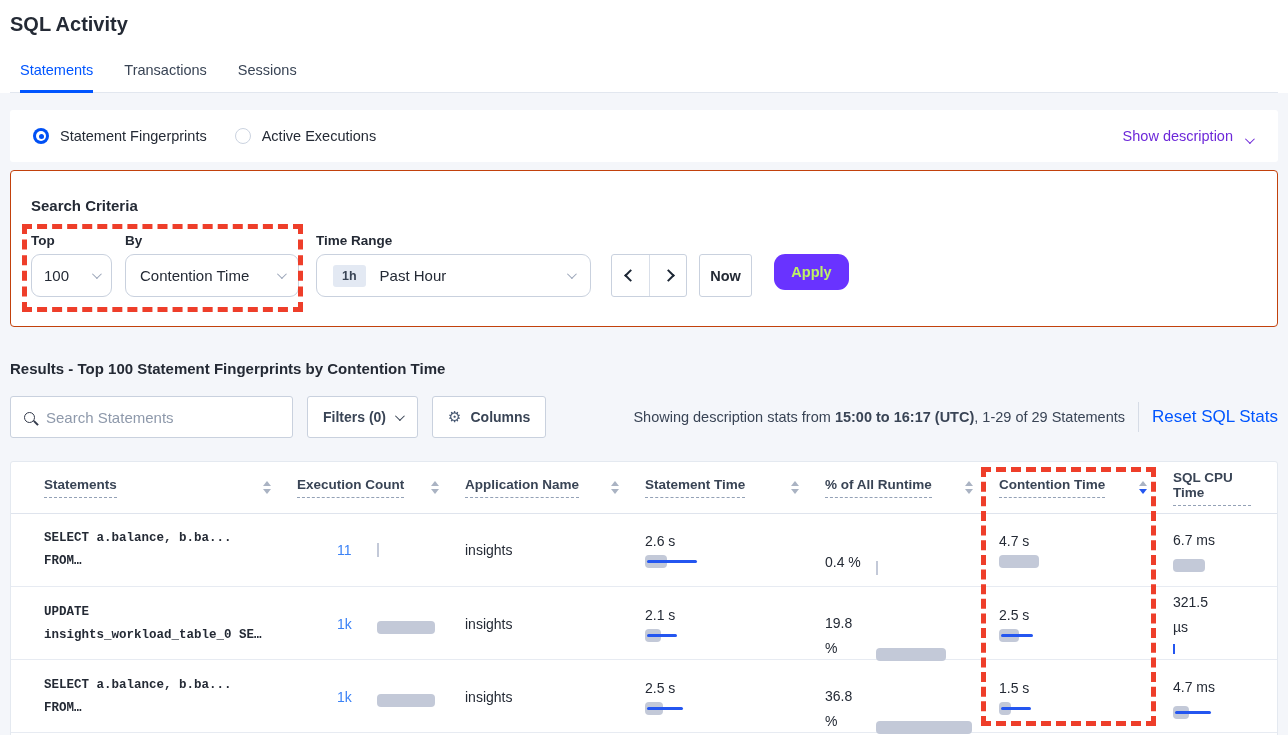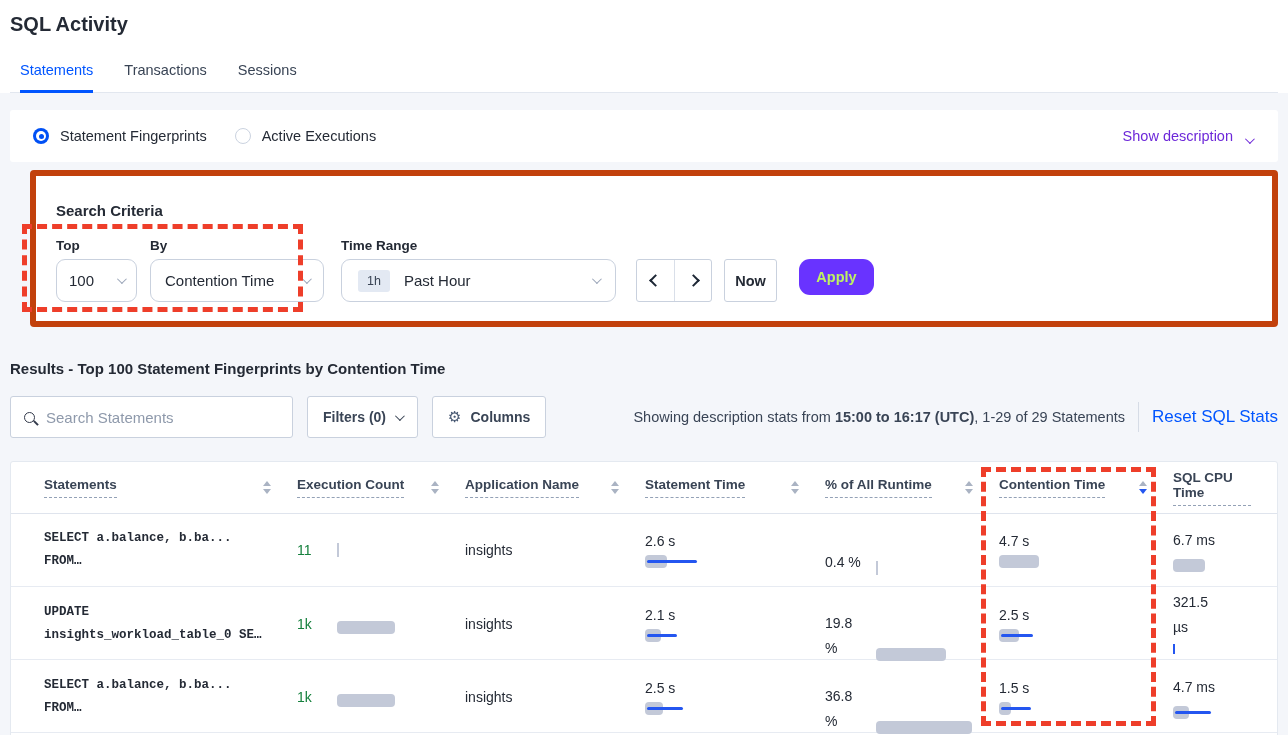--- a/index.html
+++ b/index.html
@@ -24,28 +24,28 @@
   .radio-on { position:relative; width:16px; height:16px; border-radius:50%; background:#0050f5; flex:none; }
   .radio-on::after { content:""; position:absolute; inset:3px; border-radius:50%; background:#fff; }
   .radio-on::before { content:""; position:absolute; inset:5.5px; border-radius:50%; background:#0050f5; z-index:1; }
   .radio-off { width:16px; height:16px; border-radius:50%; border:1.5px solid #cbd3e0; background:#fff; flex:none; }
   .show-desc { margin-left:auto; display:flex; align-items:flex-end; gap:12px; font-size:14.5px; color:#6d28d9; cursor:pointer; }
 
   .chev { display:inline-block; width:7px; height:7px; border-right:1.8px solid currentColor; border-bottom:1.8px solid currentColor; transform:rotate(45deg) translateY(-2px); }
   .chev-gray { color:#9aa5b8; }
 
   
-  .card { background:#fff; border:6px solid #c2410c; border-radius:4px;margin-left:20px; }
+  .card { background:#fff; border:1px solid #c2410c; border-radius:4px; }
   .criteria-card { position:relative; height:157px; margin-top:8px; }
   .criteria-title { position:absolute; left:20px; top:26px; font-size:15px; font-weight:700; color:#242a35; }
   .field-label { position:absolute; font-size:13.5px; font-weight:700; color:#242a35; }
   .select { position:absolute; height:43px; border:1px solid #c9d1de; border-radius:9px; background:#fff;
             display:flex; align-items:center; font-size:15px; color:#242a35; cursor:pointer; }
   .select .val { flex:1; }
-  .tr-badge { background:#e3e9f3; border-radius:3px; font-size:12.5px; font-weight:400; color:#394455; padding:4px 9px; margin-right:14px; }
+  .tr-badge { background:#e3e9f3; border-radius:3px; font-size:12.5px; font-weight:700; color:#394455; padding:4px 9px; margin-right:14px; }
   .btn-group { position:absolute; display:flex; border:1px solid #c9d1de; border-radius:3px; background:#fff; height:43px; }
   .nav-btn { width:37px; display:flex; align-items:center; justify-content:center; cursor:pointer; }
   .nav-btn + .nav-btn { border-left:1px solid #d9dfe9; }
   .chev-left  { width:9px; height:9px; border-left:2.6px solid #1c2634; border-bottom:2.6px solid #1c2634; transform:rotate(45deg); }
   .chev-right { width:9px; height:9px; border-left:2.6px solid #1c2634; border-bottom:2.6px solid #1c2634; transform:rotate(-135deg); }
   .now-btn { position:absolute; height:43px; border:1px solid #c9d1de; border-radius:3px; background:#fff;
              font-size:14.5px; font-weight:600; color:#242a35; display:flex; align-items:center; justify-content:center; cursor:pointer; }
   .apply-btn { position:absolute; height:36px; border:none; border-radius:11px; background:#6933ff; color:#bef264;
                font-size:14.5px; font-weight:600; display:flex; align-items:center; justify-content:center; cursor:pointer; font-family:"Liberation Sans",sans-serif; }
 
@@ -72,21 +72,21 @@
   .th { display:flex; align-items:center; justify-content:space-between; padding-right:26px; cursor:pointer; }
   .th-label { font-size:13.5px; font-weight:700; color:#394455; border-bottom:1.5px dashed #93a1b6; padding-bottom:5px; }
   .sorters { display:flex; flex-direction:column; gap:2.5px; }
   .car-up { width:0; height:0; border-left:4.5px solid transparent; border-right:4.5px solid transparent; border-bottom:5.5px solid #aab3c3; }
   .car-down { width:0; height:0; border-left:4.5px solid transparent; border-right:4.5px solid transparent; border-top:5.5px solid #aab3c3; }
   .car-active { border-top-color:#2456f0; }
   .t-body .t-row { height:73px; border-bottom:1px solid #e7ebf2; }
   .sql-cell { font-family:"Liberation Mono","DejaVu Sans Mono",monospace; font-size:12.5px; line-height:23px; color:#242a35; font-weight:600; cursor:pointer; }
   .cell-text { font-size:14px; color:#242a35; }
   .exec-cell { display:flex; align-items:center; }
-  .exec-num { width:40px; font-size:14px; color:#15803d; }
+  .exec-num { width:40px; font-size:14px; color:#3b82f6;margin-left:40px; }
   .stack .val { font-size:14px; color:#242a35; }
   .bar-wrap { position:relative; height:13px; margin-top:6px; }
   .bar-gray { position:absolute; left:0; top:0; height:13px; border-radius:4px; background:#c3c9d8; }
   .bar-blue { position:absolute; left:2px; top:5px; height:3px; border-radius:2px; background:#2456f0; }
   .tick { display:inline-block; width:2px; height:14px; background:#c3c9d8; }
   .tick.blue { background:#2456f0; height:10px; width:2px; }
   .pct-cell { display:flex; align-items:flex-end; gap:9px;margin-top:24px; }
   .pct-text { width:42px; font-size:14px; color:#242a35; line-height:25px; }
   .cpu-stack .val { max-width:52px; line-height:25px; }
 

